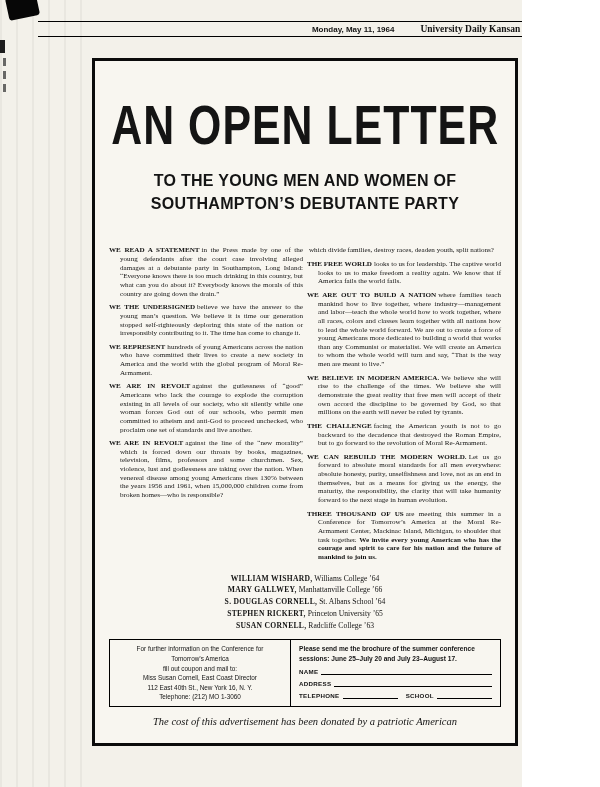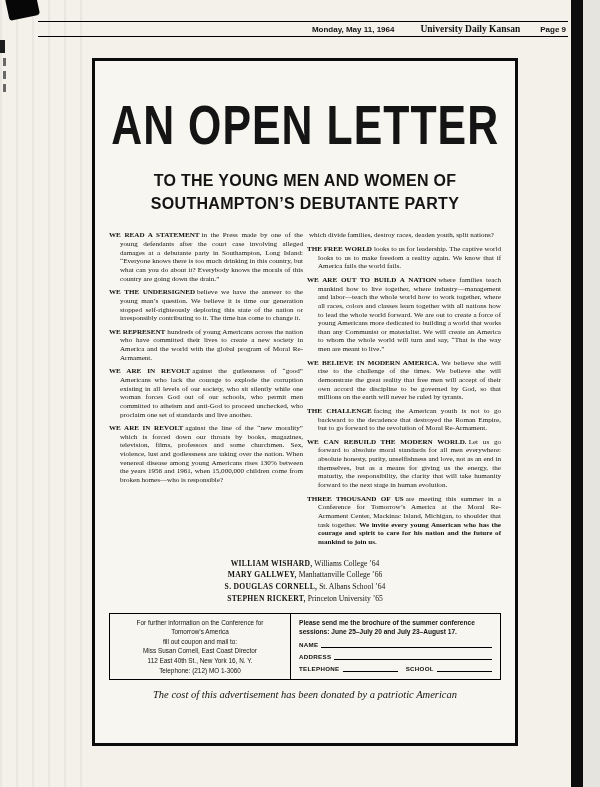--- a/index.html
+++ b/index.html
@@ -1,17 +1,17 @@
 <!DOCTYPE html>
 <html><head>
 <meta charset="utf-8">
 <style>
   html,body{margin:0;padding:0;}
   .canvas{
-    position:relative;width:600px;height:787px;overflow:hidden;
+    position:relative;width:522px;height:787px;overflow:hidden;
     background:#f3f1ea;
     font-family:"Liberation Serif", serif;color:#141414;
   }
   
   .streaks{position:absolute;left:0;top:0;width:92px;height:787px;
     background:repeating-linear-gradient(90deg, rgba(0,0,0,0.045) 0 2px, transparent 2px 16px);}
   .edge-bar{position:absolute;left:571px;top:0;width:12px;height:787px;background:#0d0d0d;}
   .edge-right{position:absolute;left:583px;top:0;width:17px;height:787px;background:#e6e4df;}
   .blob1{position:absolute;left:7px;top:-5px;width:31px;height:23px;background:#070707;transform:rotate(-12deg);border-radius:3px;}
   .blob2{position:absolute;left:0;top:40px;width:5px;height:13px;background:#1d1d1d;}
@@ -32,21 +32,21 @@
   .adbox{position:absolute;left:92px;top:58px;width:426px;height:688px;
     border:3px solid #0b0b0b;background:#f8f6f0;box-sizing:border-box;
     padding:30px 14px 0;overflow:hidden;}
   .headline{text-align:center;height:58px;margin-top:4px;}
   .headline-inner{display:inline-block;font-family:"Liberation Sans",sans-serif;
     font-weight:bold;font-size:42px;letter-spacing:1px;
     transform:scale(1.02,1.3);transform-origin:center top;white-space:nowrap;}
   .subhead{margin-top:16px;text-align:center;font-family:"Liberation Sans",sans-serif;
     font-weight:bold;font-size:16px;line-height:1.45;letter-spacing:.3px;}
 
-  .columns{margin-top:16px;display:flex;gap:4px;}
+  .columns{margin-top:31px;display:flex;gap:4px;}
   .col{flex:1;font-size:7.1px;line-height:1.22;text-align:justify;}
   .para{margin:0 0 5px;padding-left:11px;text-indent:-11px;}
   .lead{font-weight:bold;margin-right:2px;}
   .bold-tail{font-weight:bold;}
 
   .signatures{margin-top:6px;text-align:center;font-size:7.6px;line-height:1.55;}
   .sig-name{font-weight:bold;letter-spacing:.3px;}
 
   .coupon{margin:8px auto 0;width:392px;border:1.5px solid #000;display:flex;
     font-family:"Liberation Sans",sans-serif;background:#f8f6f0;box-sizing:border-box;}
@@ -106,20 +106,21 @@
         <p class="para"><b class="lead">WE CAN REBUILD THE MODERN WORLD.</b><span>Let us go forward to absolute moral standards for all men everywhere: absolute honesty, purity, unselfishness and love, not as an end in themselves, but as a means for giving us the energy, the maturity, the responsibility, the clarity that will take humanity forward to the next stage in human evolution.</span></p>
         <p class="para"><b class="lead">THREE THOUSAND OF US</b><span>are meeting this summer in a Conference for Tomorrow’s America at the Moral Re-Armament Center, Mackinac Island, Michigan, to shoulder that task together.</span> <span class="bold-tail">We invite every young American who has the courage and spirit to care for his nation and the future of mankind to join us.</span></p>
       </div>
     </div>
 
     <div class="signatures">
       <div class="sig"><span class="sig-name">WILLIAM WISHARD,</span> <span class="sig-school">Williams College ’64</span></div>
       <div class="sig"><span class="sig-name">MARY GALLWEY,</span> <span class="sig-school">Manhattanville College ’66</span></div>
       <div class="sig"><span class="sig-name">S. DOUGLAS CORNELL,</span> <span class="sig-school">St. Albans School ’64</span></div>
       <div class="sig"><span class="sig-name">STEPHEN RICKERT,</span> <span class="sig-school">Princeton University ’65</span></div>
+      <div class="sig"><span class="sig-name">SUSAN CORNELL,</span> <span class="sig-school">Radcliffe College ’63</span></div>
     </div>
 
     <div class="coupon">
       <div class="coupon-left">
         <div>For further information on the Conference for</div>
         <div>Tomorrow’s America</div>
         <div>fill out coupon and mail to:</div>
         <div>Miss Susan Cornell, East Coast Director</div>
         <div>112 East 40th St., New York 16, N. Y.</div>
         <div>Telephone: (212) MO 1-3060</div>

